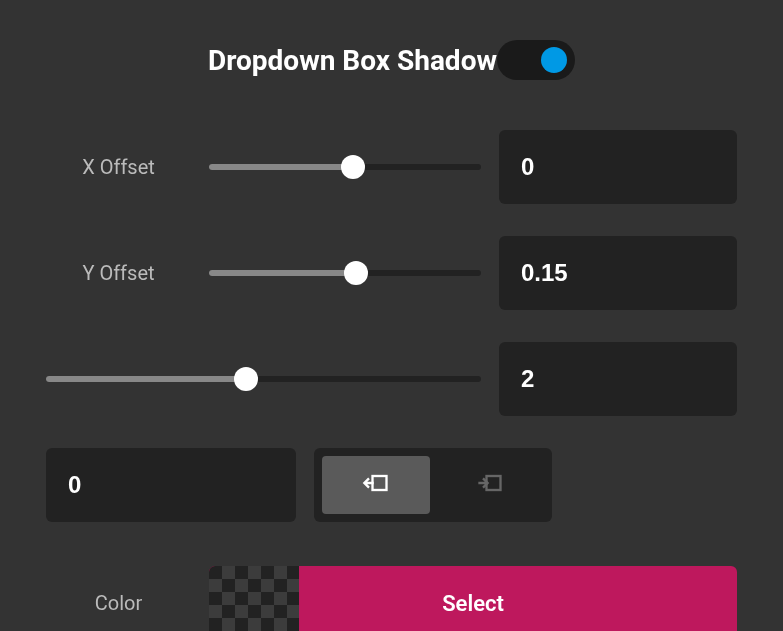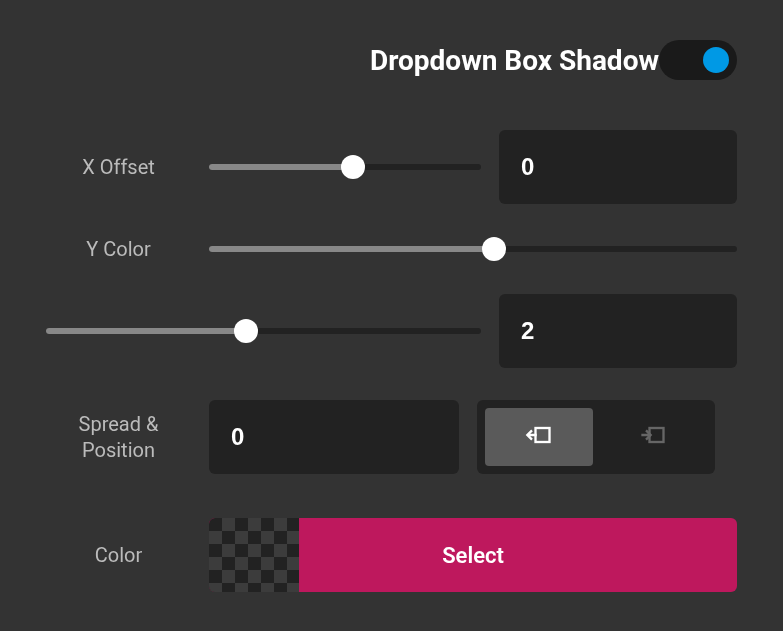--- a/index.html
+++ b/index.html
@@ -6,21 +6,21 @@
   body {
     background: #333333;
     font-family: -apple-system, BlinkMacSystemFont, "Segoe UI", Roboto, Arial, sans-serif;
     color: #ccc;
     width: 783px;
     height: 631px;
     padding: 40px 46px;
   }
   .header {
     display: flex;
-    justify-content: flex-end;
+    justify-content: center;
     align-items: center;
     margin-bottom: 50px;
   }
   .title {
     color: #fff;
     font-size: 28px;
     font-weight: 700;
   }
   .toggle {
     width: 78px;
@@ -196,44 +196,47 @@
       </div>
     <div class="slider-thumb" style="left:53%"></div>
   </div>
   <div class="numfield">
     <input class="numval" value="0" style="">
 
   </div>
 </div>
 
 <div class="row">
-  <div class="label">Y Color</div>
+  <div class="label">Y Offset</div>
   <div class="slider">
     <div class="slider-track">
         <div class="slider-fill" style="width:54%"></div>
       </div>
     <div class="slider-thumb" style="left:54%"></div>
   </div>
+  <div class="numfield">
+    <input class="numval" value="0.15" style="">
+
+  </div>
 </div>
 
 <div class="row">
   <div class="slider">
     <div class="slider-track">
         <div class="slider-fill" style="width:46%"></div>
       </div>
     <div class="slider-thumb" style="left:46%"></div>
   </div>
   <div class="numfield">
     <input class="numval" value="2" style="">
 
   </div>
 </div>
 
 <div class="row">
-  <div class="label">Spread &amp; Position</div>
   <div class="numfield-compact">
     <input class="numval" value="0" style="">
     <div class="numunit-compact">em</div>
   </div>
   <div class="seggroup">
     <div class="segbtn active">
       <span>
         <svg viewBox="0 0 24 24" stroke-width="2" fill="none">
           <rect x="9" y="6" width="12" height="12" stroke-width="2" fill="none"></rect>
           <path d="M10 12 L2 12 M6 8 L2 12 L6 16" stroke-width="2" fill="none"></path>

